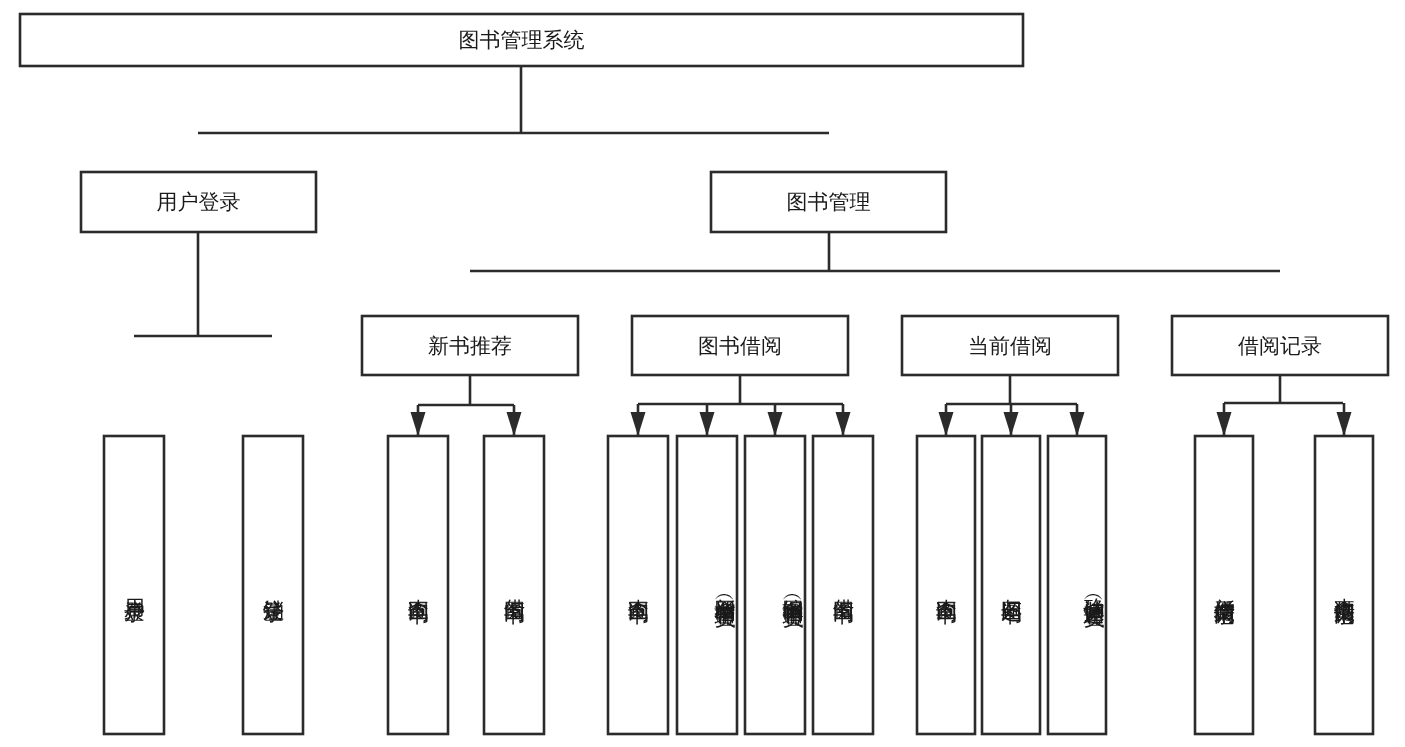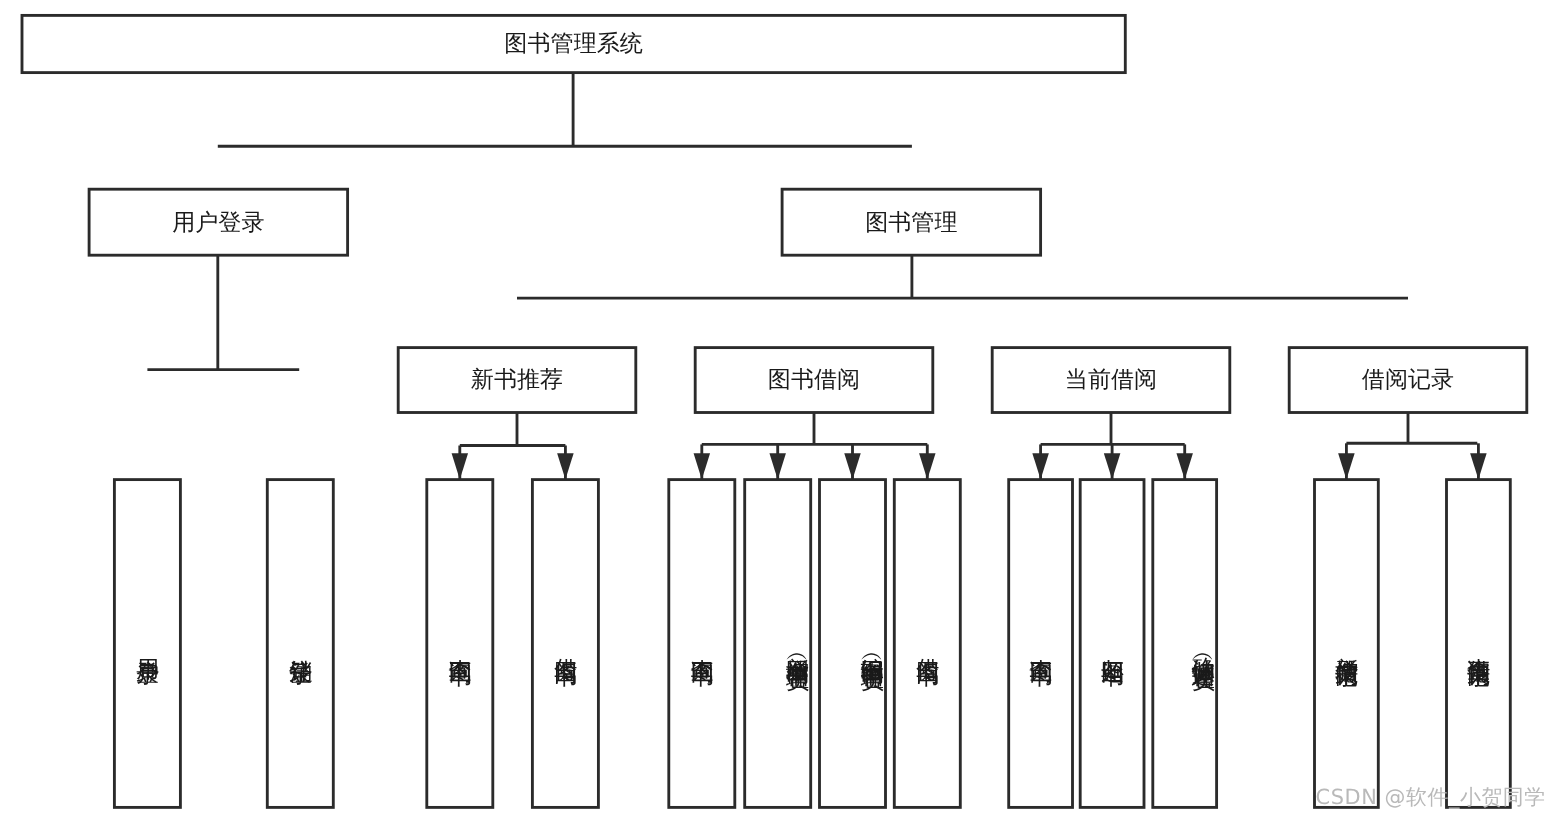--- a/index.html
+++ b/index.html
@@ -203,15 +203,14 @@
       <div class="node-label-v" style="left: 677px; top: 436px; width: 60px; height: 298px; align-items: flex-start; padding-top: 6px; box-sizing: border-box;">新增图书（管理员）</div>
       <div class="node-label-v" style="left: 745px; top: 436px; width: 60px; height: 298px; align-items: flex-start; padding-top: 6px; box-sizing: border-box;">编辑图书（管理员）</div>
       <div class="node-label-v" style="left: 813px; top: 436px; width: 60px; height: 298px;">借阅图书</div>
       <div class="node-label-v" style="left: 917px; top: 436px; width: 58px; height: 298px;">查询图书</div>
       <div class="node-label-v" style="left: 982px; top: 436px; width: 58px; height: 298px;">归还图书</div>
       <div class="node-label-v" style="left: 1048px; top: 436px; width: 58px; height: 298px; align-items: flex-start; padding-top: 6px; box-sizing: border-box;">确认归还（管理员）</div>
       <div class="node-label-v" style="left: 1195px; top: 436px; width: 58px; height: 298px;">新增借阅记录</div>
       <div class="node-label-v" style="left: 1315px; top: 436px; width: 58px; height: 298px;">查询借阅记录</div>
     </div>
 
-  <div class="watermark" style="left: 1196px; top: 712px;">CSDN @软件_小贺同学</div>
 
 </div>
 
 </body></html>

